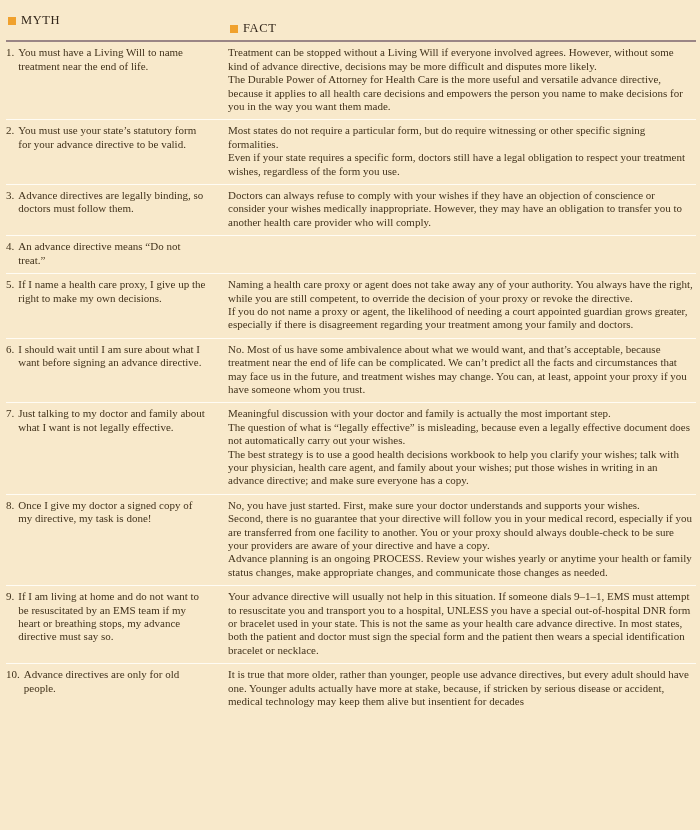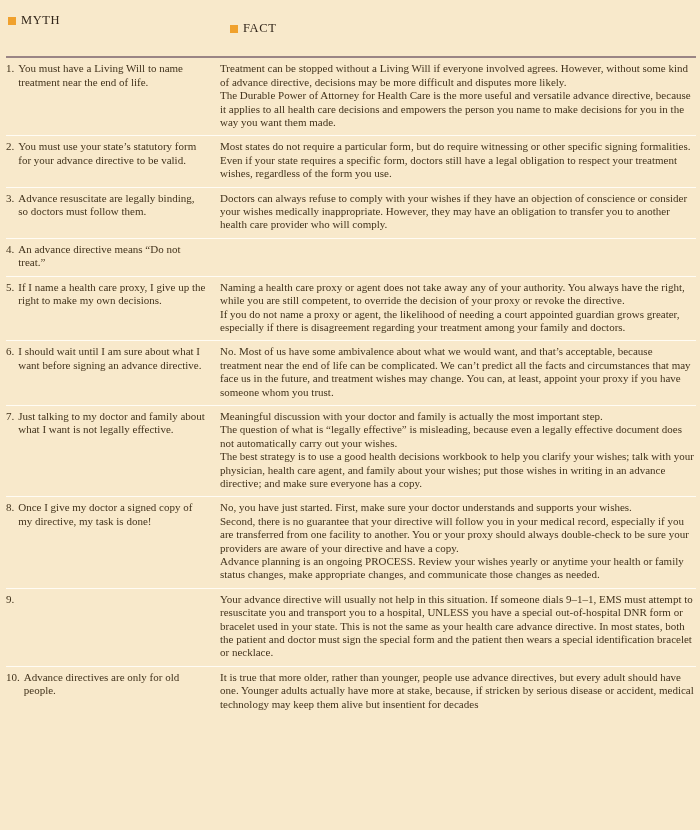--- a/index.html
+++ b/index.html
@@ -17,21 +17,21 @@
     color: #42331c;
     font-size: 11px;
     line-height: 13.4px;
     padding: 4px 4px 0 6px;
     overflow: hidden;
   }
   .header-row {
     display: grid;
     grid-template-columns: 214px 1fr;
     align-items: center;
-    padding: 2px 0 21px 0;
+    padding: 2px 0 5px 0;
     border-bottom: 2px solid #9a8585;
   }
   .header-cell {
     display: flex;
     align-items: center;
   }
   .header-cell.myth-header { padding-left: 2px; }
   .header-cell.fact-header { padding-left: 10px; margin-top: 16px; }
   .bullet {
     display: inline-block;
@@ -57,21 +57,21 @@
   .myth-cell {
     display: flex;
     box-sizing: border-box;
     padding-right: 14px;
   }
   .myth-num {
     flex: 0 0 auto;
     margin-right: 4px;
   }
   .myth-text { flex: 1 1 auto; }
-  .fact-cell { padding-right: 2px; }
+  .fact-cell { padding-right: 2px; margin-left: 8px; }
   .fact-cell p { margin: 0; }
 </style>
 </head>
 <body>
 
 <div class="page">
 
   <div class="header-row">
     <div class="header-cell myth-header">
       <span class="bullet"></span>
@@ -102,21 +102,21 @@
     </div>
     <div class="fact-cell">
           <p>Most states do not require a particular form, but do require witnessing or other specific signing formalities.</p>
           <p>Even if your state requires a specific form, doctors still have a legal obligation to respect your treatment wishes, regardless of the form you use.</p>
         </div>
   </div>
 
   <div class="row">
     <div class="myth-cell">
       <span class="myth-num">3.</span>
-      <span class="myth-text">Advance resuscitate are legally binding, so doctors must follow them.</span>
+      <span class="myth-text">Advance directives are legally binding, so doctors must follow them.</span>
     </div>
     <div class="fact-cell">
           <p>Doctors can always refuse to comply with your wishes if they have an objection of conscience or consider your wishes medically inappropriate. However, they may have an obligation to transfer you to another health care provider who will comply.</p>
         </div>
   </div>
 
   <div class="row">
     <div class="myth-cell">
       <span class="myth-num">4.</span>
       <span class="myth-text">An advance directive means “Do not treat.”</span>
@@ -164,20 +164,21 @@
     <div class="fact-cell">
           <p>No, you have just started. First, make sure your doctor understands and supports your wishes.</p>
           <p>Second, there is no guarantee that your directive will follow you in your medical record, especially if you are transferred from one facility to another. You or your proxy should always double-check to be sure your providers are aware of your directive and have a copy.</p>
           <p>Advance planning is an ongoing PROCESS. Review your wishes yearly or anytime your health or family status changes, make appropriate changes, and communicate those changes as needed.</p>
         </div>
   </div>
 
   <div class="row">
     <div class="myth-cell">
       <span class="myth-num">9.</span>
+      <span class="myth-text">If I am living at home and do not want to be resuscitated by an EMS team if my heart or breathing stops, my advance directive must say so.</span>
     </div>
     <div class="fact-cell">
           <p>Your advance directive will usually not help in this situation. If someone dials 9–1–1, EMS must attempt to resuscitate you and transport you to a hospital, UNLESS you have a special out-of-hospital DNR form or bracelet used in your state. This is not the same as your health care advance directive. In most states, both the patient and doctor must sign the special form and the patient then wears a special identification bracelet or necklace.</p>
         </div>
   </div>
 
   <div class="row">
     <div class="myth-cell">
       <span class="myth-num">10.</span>
       <span class="myth-text">Advance directives are only for old people.</span>

